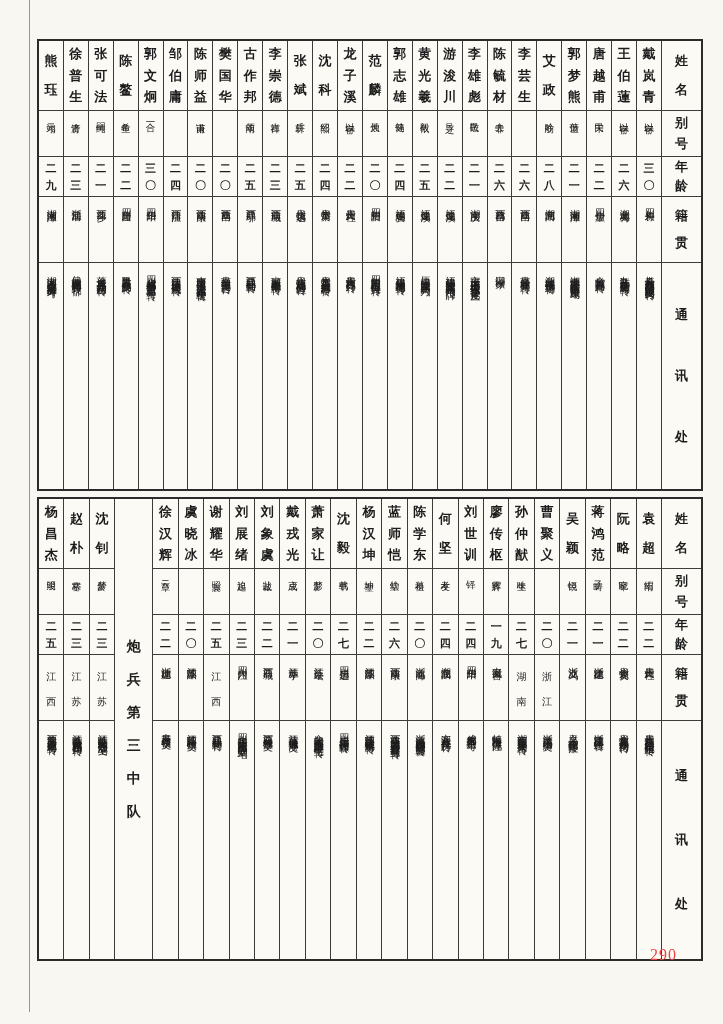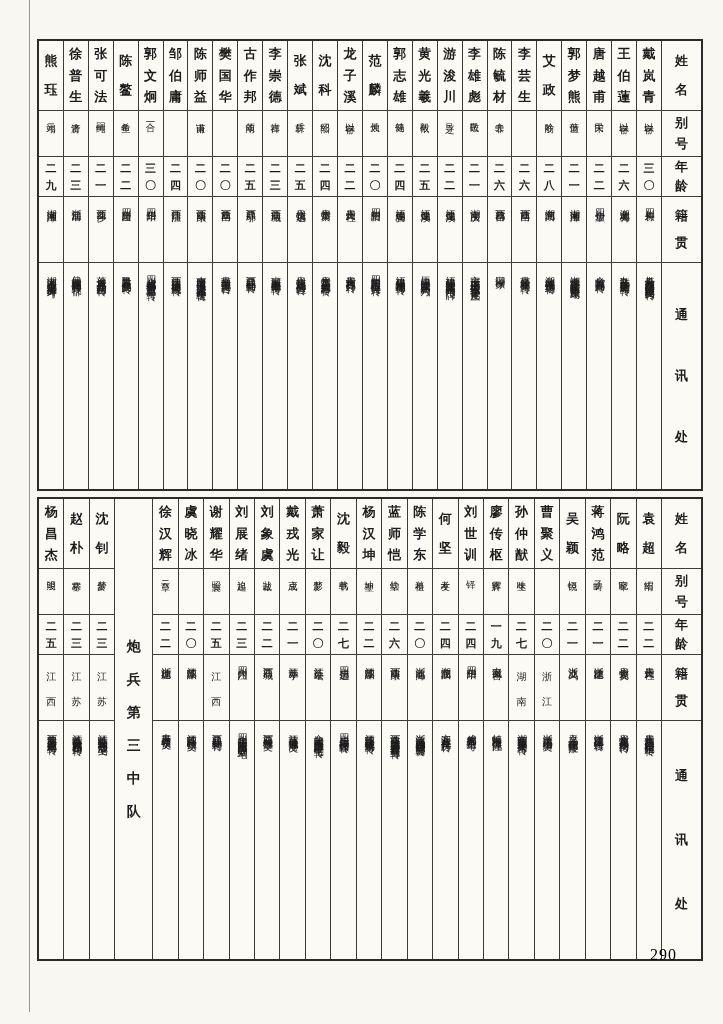--- a/index.html
+++ b/index.html
@@ -39,21 +39,21 @@
   .name-cell{font-size:13px;font-weight:700;}
   .alias-cell{font-size:9.5px;padding-top:4px;}
   .age-cell{font-size:11px;font-weight:600;}
   .origin-cell{font-size:10px;padding-top:4px;}
   .addr-cell{font-size:10px;padding-top:5px;}
   .header-cell{font-size:13px;font-weight:700;}
   .section-label{font-size:14px;font-weight:700;display:flex;flex-direction:column;align-items:center;justify-content:center;gap:15px;height:100%;}
   #page-number{
     position:absolute;left:650px;top:946px;
     font-family:"Liberation Serif","DejaVu Serif",serif;
-    font-size:16px;color:#000000;letter-spacing:1px;
+    font-size:16px;color:#ef4444;letter-spacing:1px;
   }
 </style>
 </head>
 <body>
 
 <div id="page">
   <div id="gutter-line"></div>
   <div id="table-top" class="vtable">
       <div class="col header-col">
         <div class="cell header-cell r-name">

